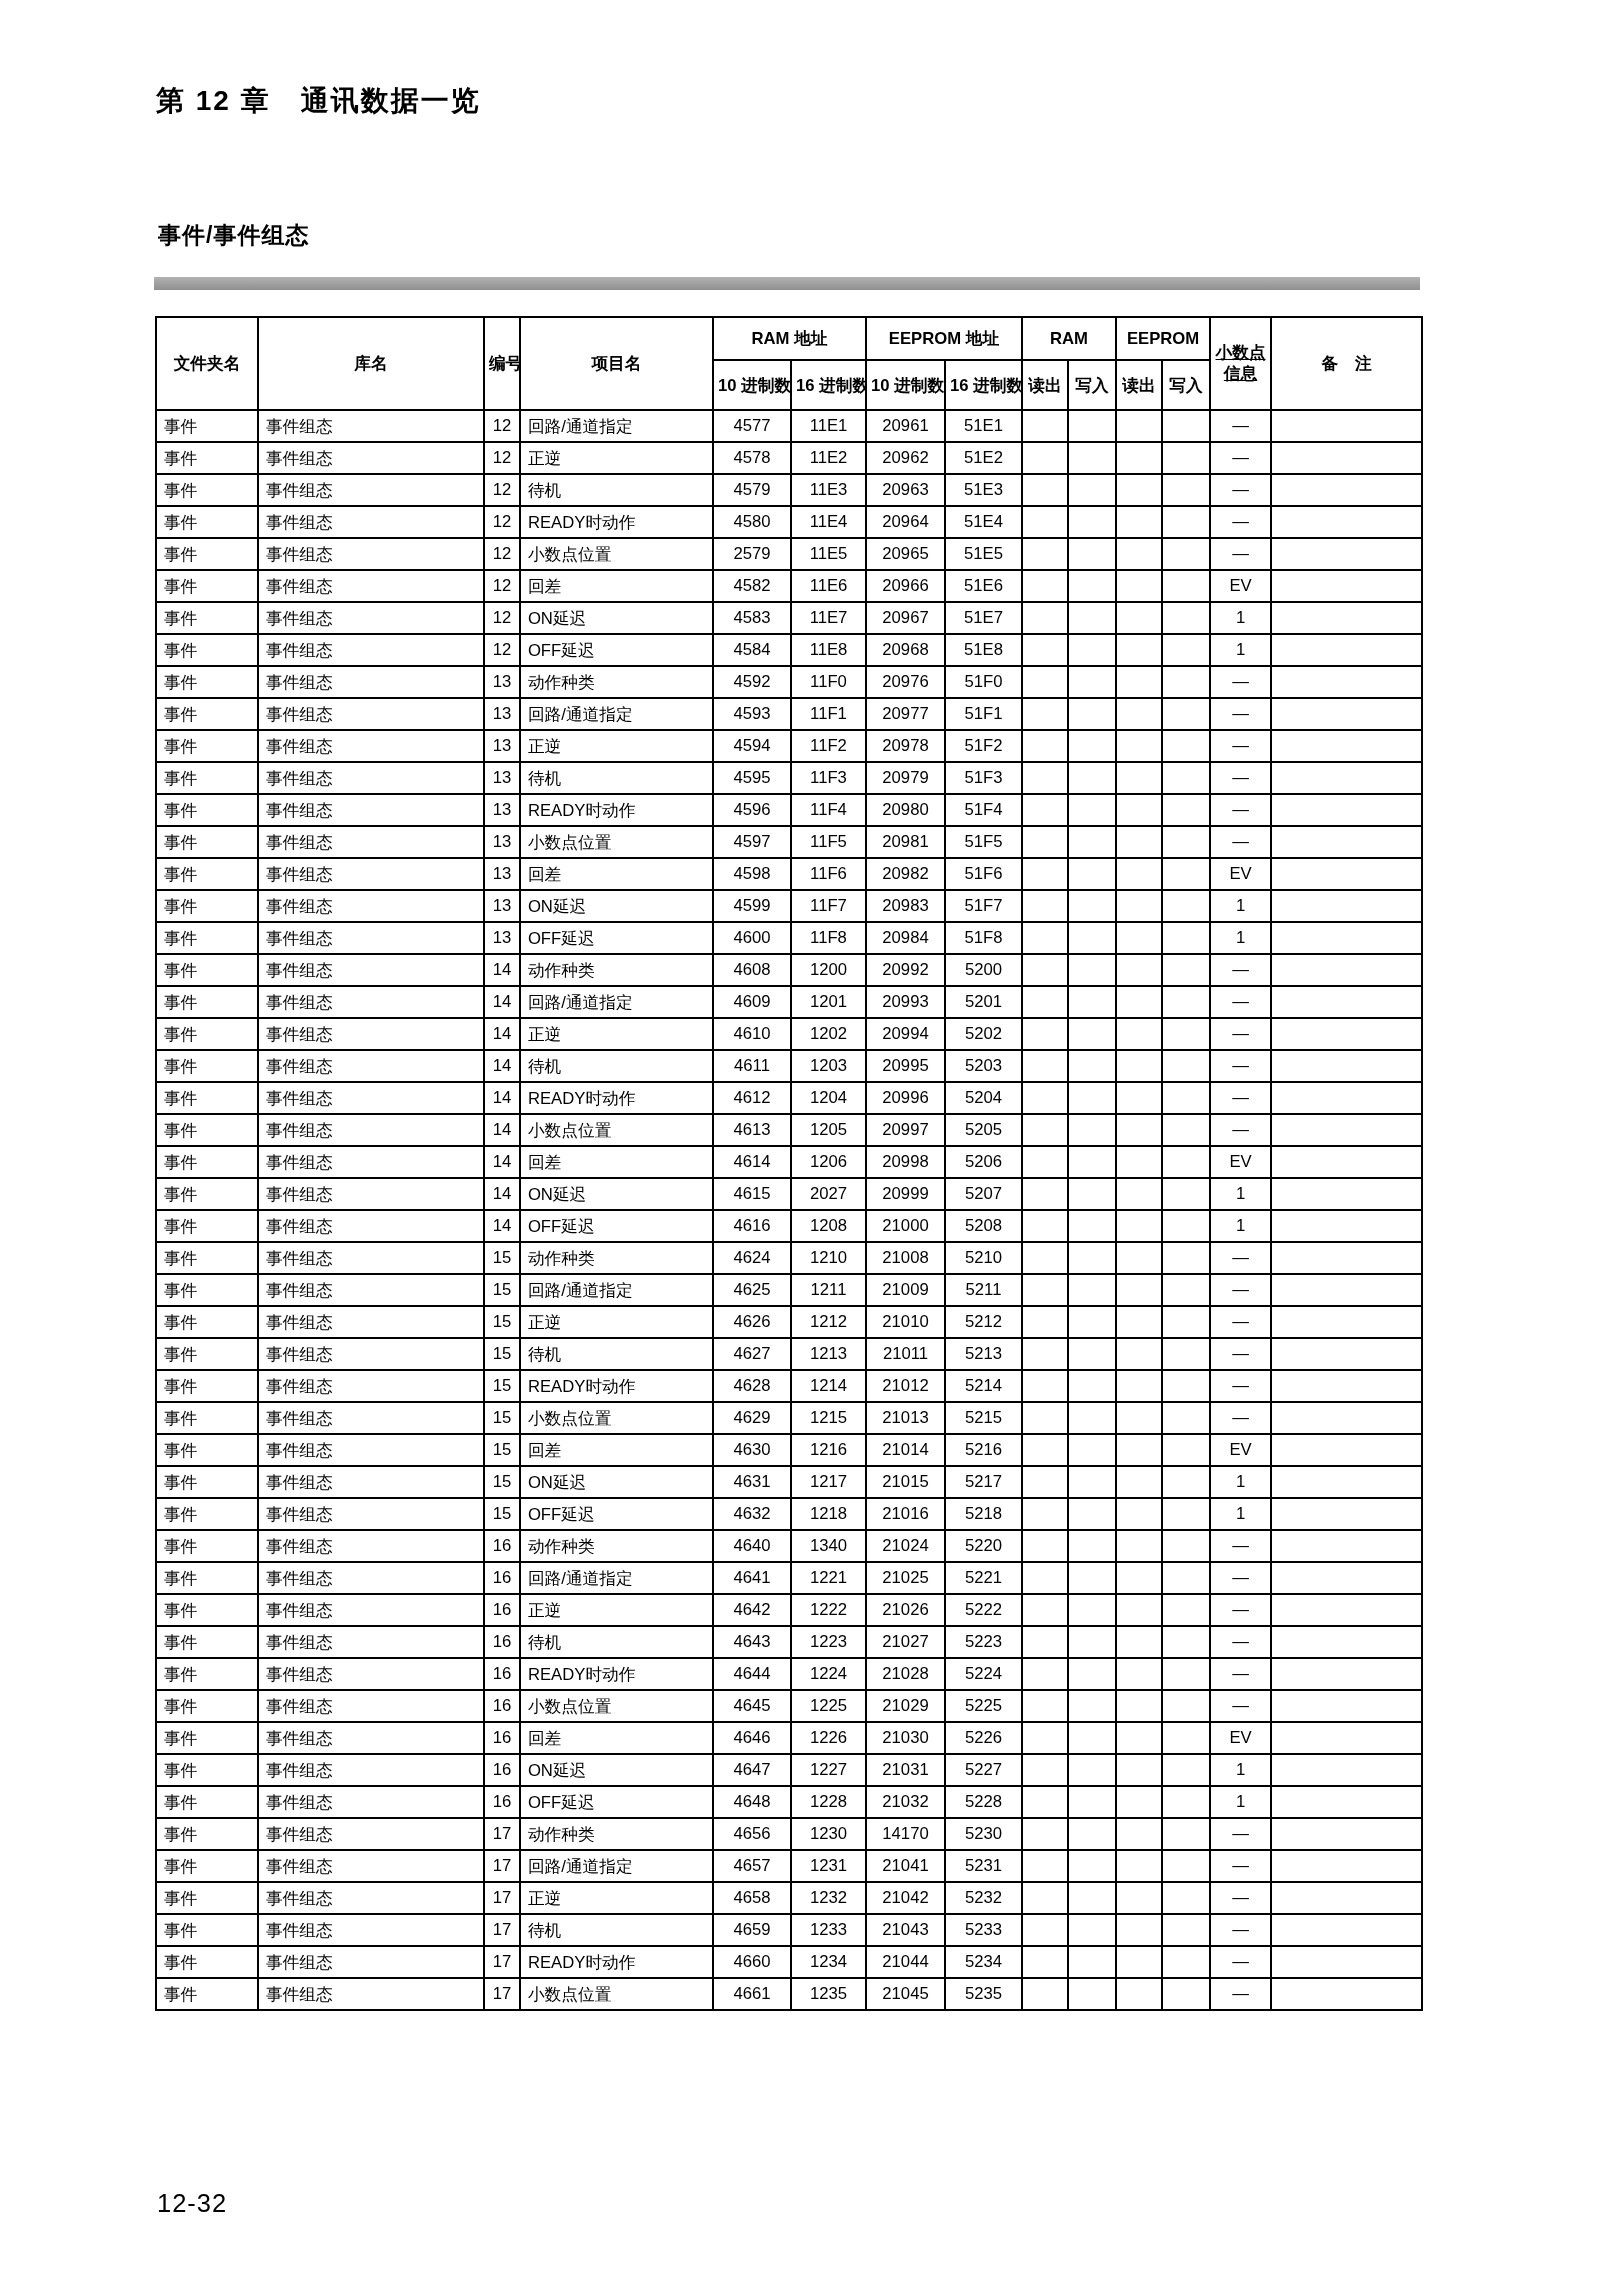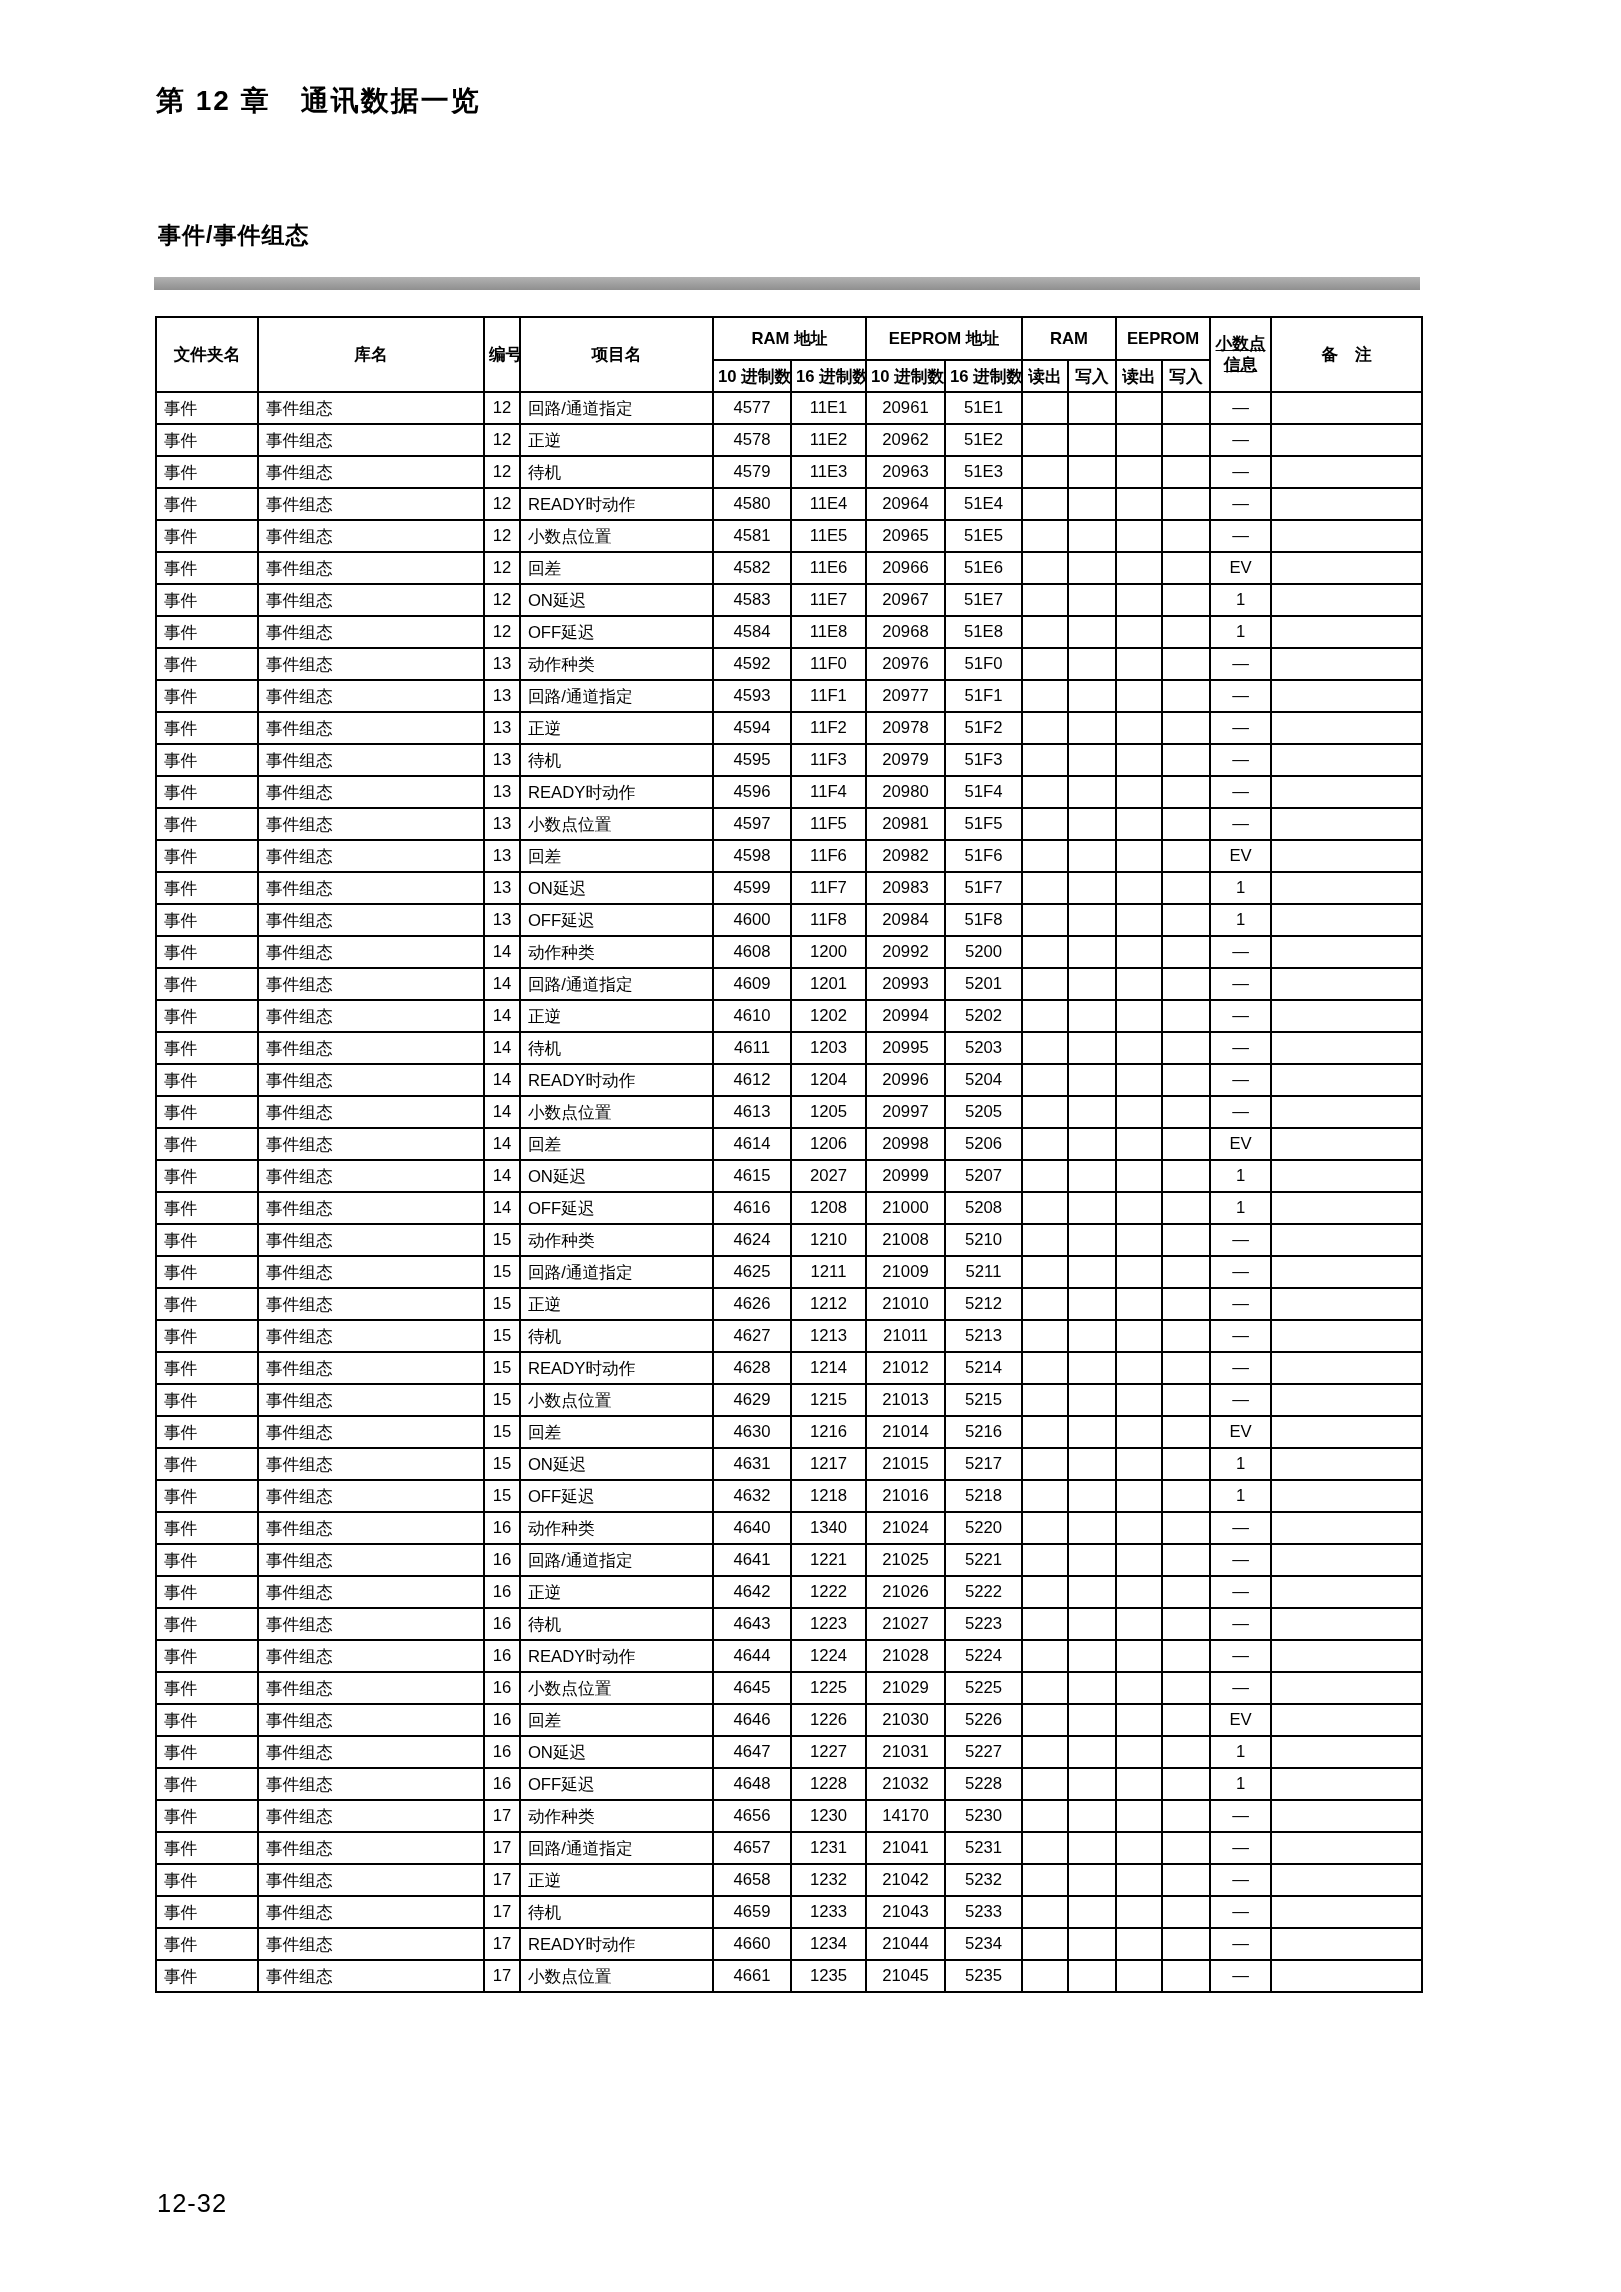--- a/index.html
+++ b/index.html
@@ -35,21 +35,21 @@
     border: 2px solid #000;
     padding: 0 3.9px;
     text-align: center;
     vertical-align: middle;
     overflow: hidden;
   }
   .data-table thead th {
     font-size: 16.7px; font-weight: bold; white-space: nowrap;
   }
   .data-table thead tr.tier1 th { height: 43px; }
-  .data-table thead tr.tier2 th { height: 32px; }
+  .data-table thead tr.tier2 th { height: 50px; }
   .data-table thead th.wrap { white-space: normal; line-height: 1.25; text-decoration: underline; }
   .data-table tbody td {
     height: 32px; font-size: 16.7px; white-space: nowrap;
   }
   .data-table tbody tr:first-child td { border-top: 2.9px solid #000; }
   .data-table thead tr.tier2 th,
   .data-table thead th[rowspan] { border-bottom: 2.9px solid #000; }
   .data-table tbody tr.group-start td { border-top: 2.9px solid #000; }
   td.al { text-align: left; padding-left: 6.9px; }
   .footer {
@@ -172,21 +172,21 @@
     <td></td>
     <td></td>
     <td>—</td>
     <td></td>
   </tr>
         <tr>
     <td class="al">事件</td>
     <td class="al">事件组态</td>
     <td>12</td>
     <td class="al">小数点位置</td>
-    <td>4581</td>
+    <td>2579</td>
     <td>11E5</td>
     <td>20965</td>
     <td>51E5</td>
     <td></td>
     <td></td>
     <td></td>
     <td></td>
     <td>—</td>
     <td></td>
   </tr>

